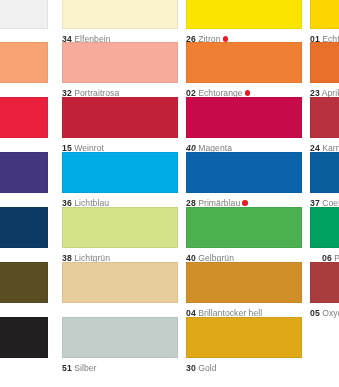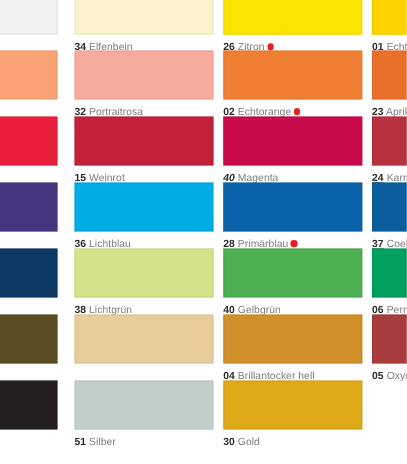--- a/index.html
+++ b/index.html
@@ -153,21 +153,21 @@
       <div class="swatch-cell col-1">
         <div class="swatch-chip" title="Lichtgrün" style="background: rgb(212, 226, 137);"></div>
         <div class="swatch-label"><span class="swatch-code" style="color: rgb(43, 43, 43);">38</span> <span class="swatch-name" style="color: rgb(125, 125, 125);">Lichtgrün</span></div>
       </div>
       <div class="swatch-cell col-2">
         <div class="swatch-chip" title="Gelbgrün" style="background: rgb(76, 176, 80);"></div>
         <div class="swatch-label"><span class="swatch-code" style="color: rgb(43, 43, 43);">40</span> <span class="swatch-name" style="color: rgb(125, 125, 125);">Gelbgrün</span></div>
       </div>
       <div class="swatch-cell col-3">
         <div class="swatch-chip" title="Permanentgrün" style="background: rgb(0, 160, 94);"></div>
-        <div class="swatch-label clipped-label"><span class="swatch-code" style="color: rgb(43, 43, 43);">06</span> <span class="swatch-name" style="color: rgb(125, 125, 125);">Permanentgrün</span></div>
+        <div class="swatch-label clipped-label"><span class="swatch-code" style="color: rgb(43, 43, 43); margin-left: 12px;">06</span> <span class="swatch-name" style="color: rgb(125, 125, 125);">Permanentgrün</span></div>
       </div>
     </div>
     <div class="swatch-row" style="top: 262px;">
       <div class="swatch-cell col-0">
         <div class="swatch-chip" title="ch" style="background: rgb(90, 77, 33);"></div>
         <div class="swatch-label clipped-label"></div>
       </div>
       <div class="swatch-cell col-1">
         <div class="swatch-chip" title="Beige" style="background: rgb(230, 205, 155);"></div>
       </div>

